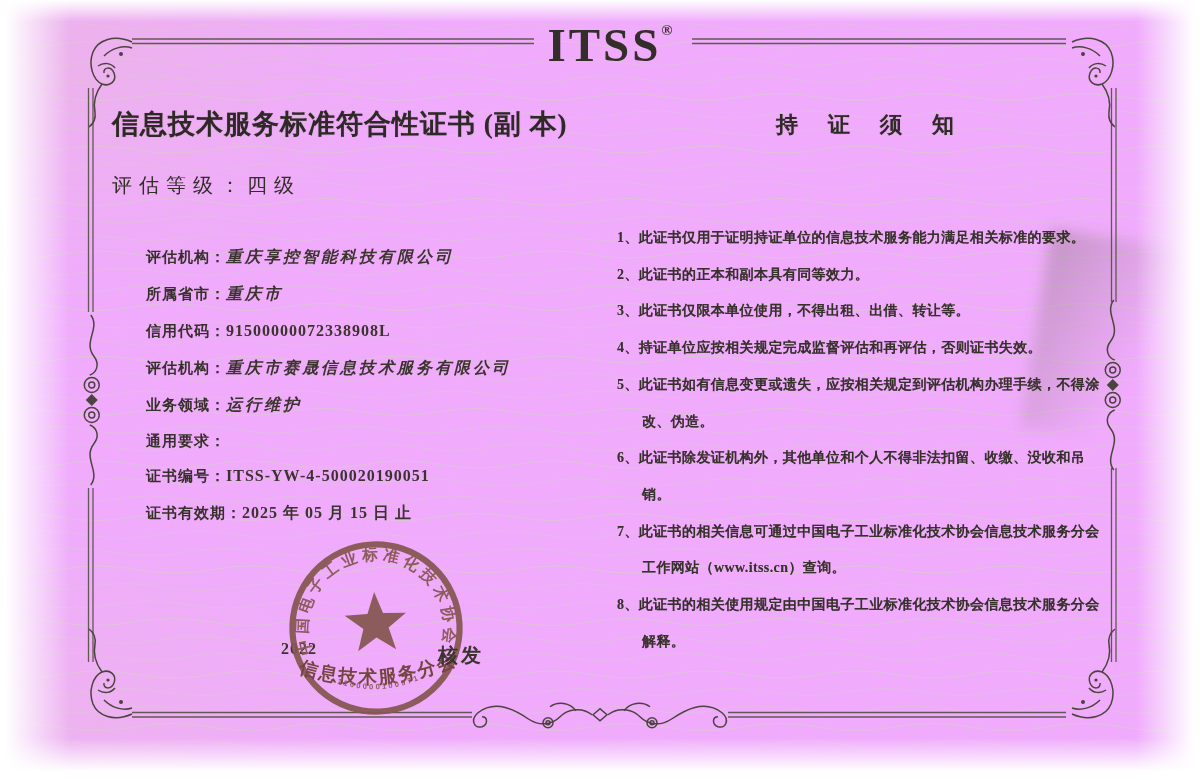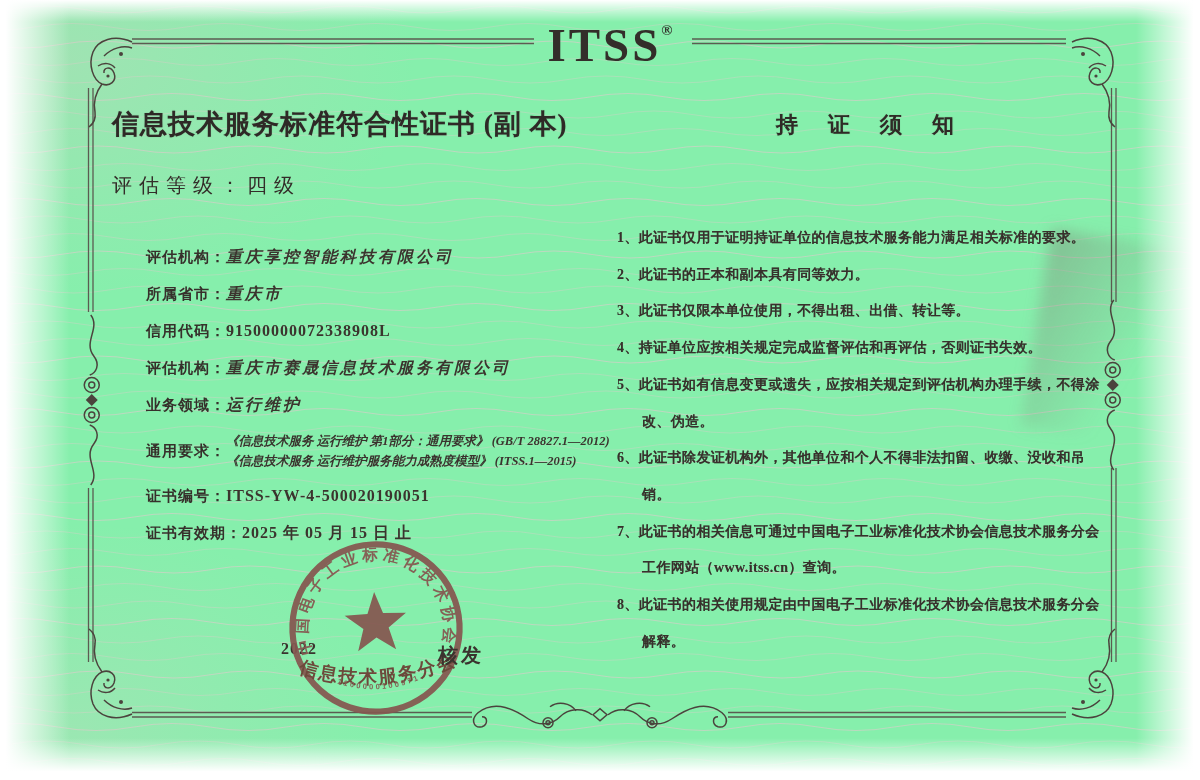--- a/index.html
+++ b/index.html
@@ -1,17 +1,17 @@
 <!DOCTYPE html>
 <html><head>
 <meta charset="utf-8">
 <style>
   html,body{margin:0;padding:0;background:#fff;}
   #page{position:relative;width:1200px;height:780px;overflow:hidden;
-        background:#86efac;font-family:"Liberation Serif","DejaVu Serif",serif;color:#3a332e;}
+        background:#f0abfc;font-family:"Liberation Serif","DejaVu Serif",serif;color:#3a332e;}
   svg{display:block}
   #waves{position:absolute;left:0;top:0;z-index:0}
   #waves path{fill:none;stroke:#d6cfc8;stroke-width:1}
   .tint{position:absolute;z-index:1;pointer-events:none}
   #tint-tl{left:0;top:0;width:420px;height:300px;
      background:radial-gradient(ellipse at 15% 20%,rgba(226,196,196,.28),rgba(226,196,196,0) 70%)}
   #tint-bl{left:0;bottom:0;width:380px;height:260px;
      background:radial-gradient(ellipse at 20% 80%,rgba(228,203,200,.22),rgba(228,203,200,0) 70%)}
   #shadow-r{left:1035px;top:240px;width:165px;height:200px;
      background:linear-gradient(112deg,rgba(125,114,107,.38),rgba(125,114,107,0) 62%);
@@ -179,24 +179,20 @@
       <span class="flabel">信用代码：</span><span class="fvalue v-type">91500000072338908L</span>
     </div>
     <div class="frow">
       <span class="flabel">评估机构：</span><span class="fvalue v-hand">重庆市赛晟信息技术服务有限公司</span>
     </div>
     <div class="frow">
       <span class="flabel">业务领域：</span><span class="fvalue v-hand">运行维护</span>
     </div>
     <div class="frow dep">
       <span class="flabel">通用要求：</span>
-      <span class="dlines">
-        <span>《信息技术服务 运行维护 第1部分：通用要求》 (GB/T 28827.1—2012)</span><br>
-        <span>《信息技术服务 运行维护服务能力成熟度模型》 (ITSS.1—2015)</span>
-      </span>
     </div>
     <div class="frow">
       <span class="flabel">证书编号：</span><span class="fvalue v-type">ITSS-YW-4-500020190051</span>
     </div>
     <div class="frow">
       <span class="flabel">证书有效期：</span><span class="fvalue v-type">2025 年 05 月 15 日 止</span>
     </div>
   </div>
 
   <span id="issue-year">2022</span>

